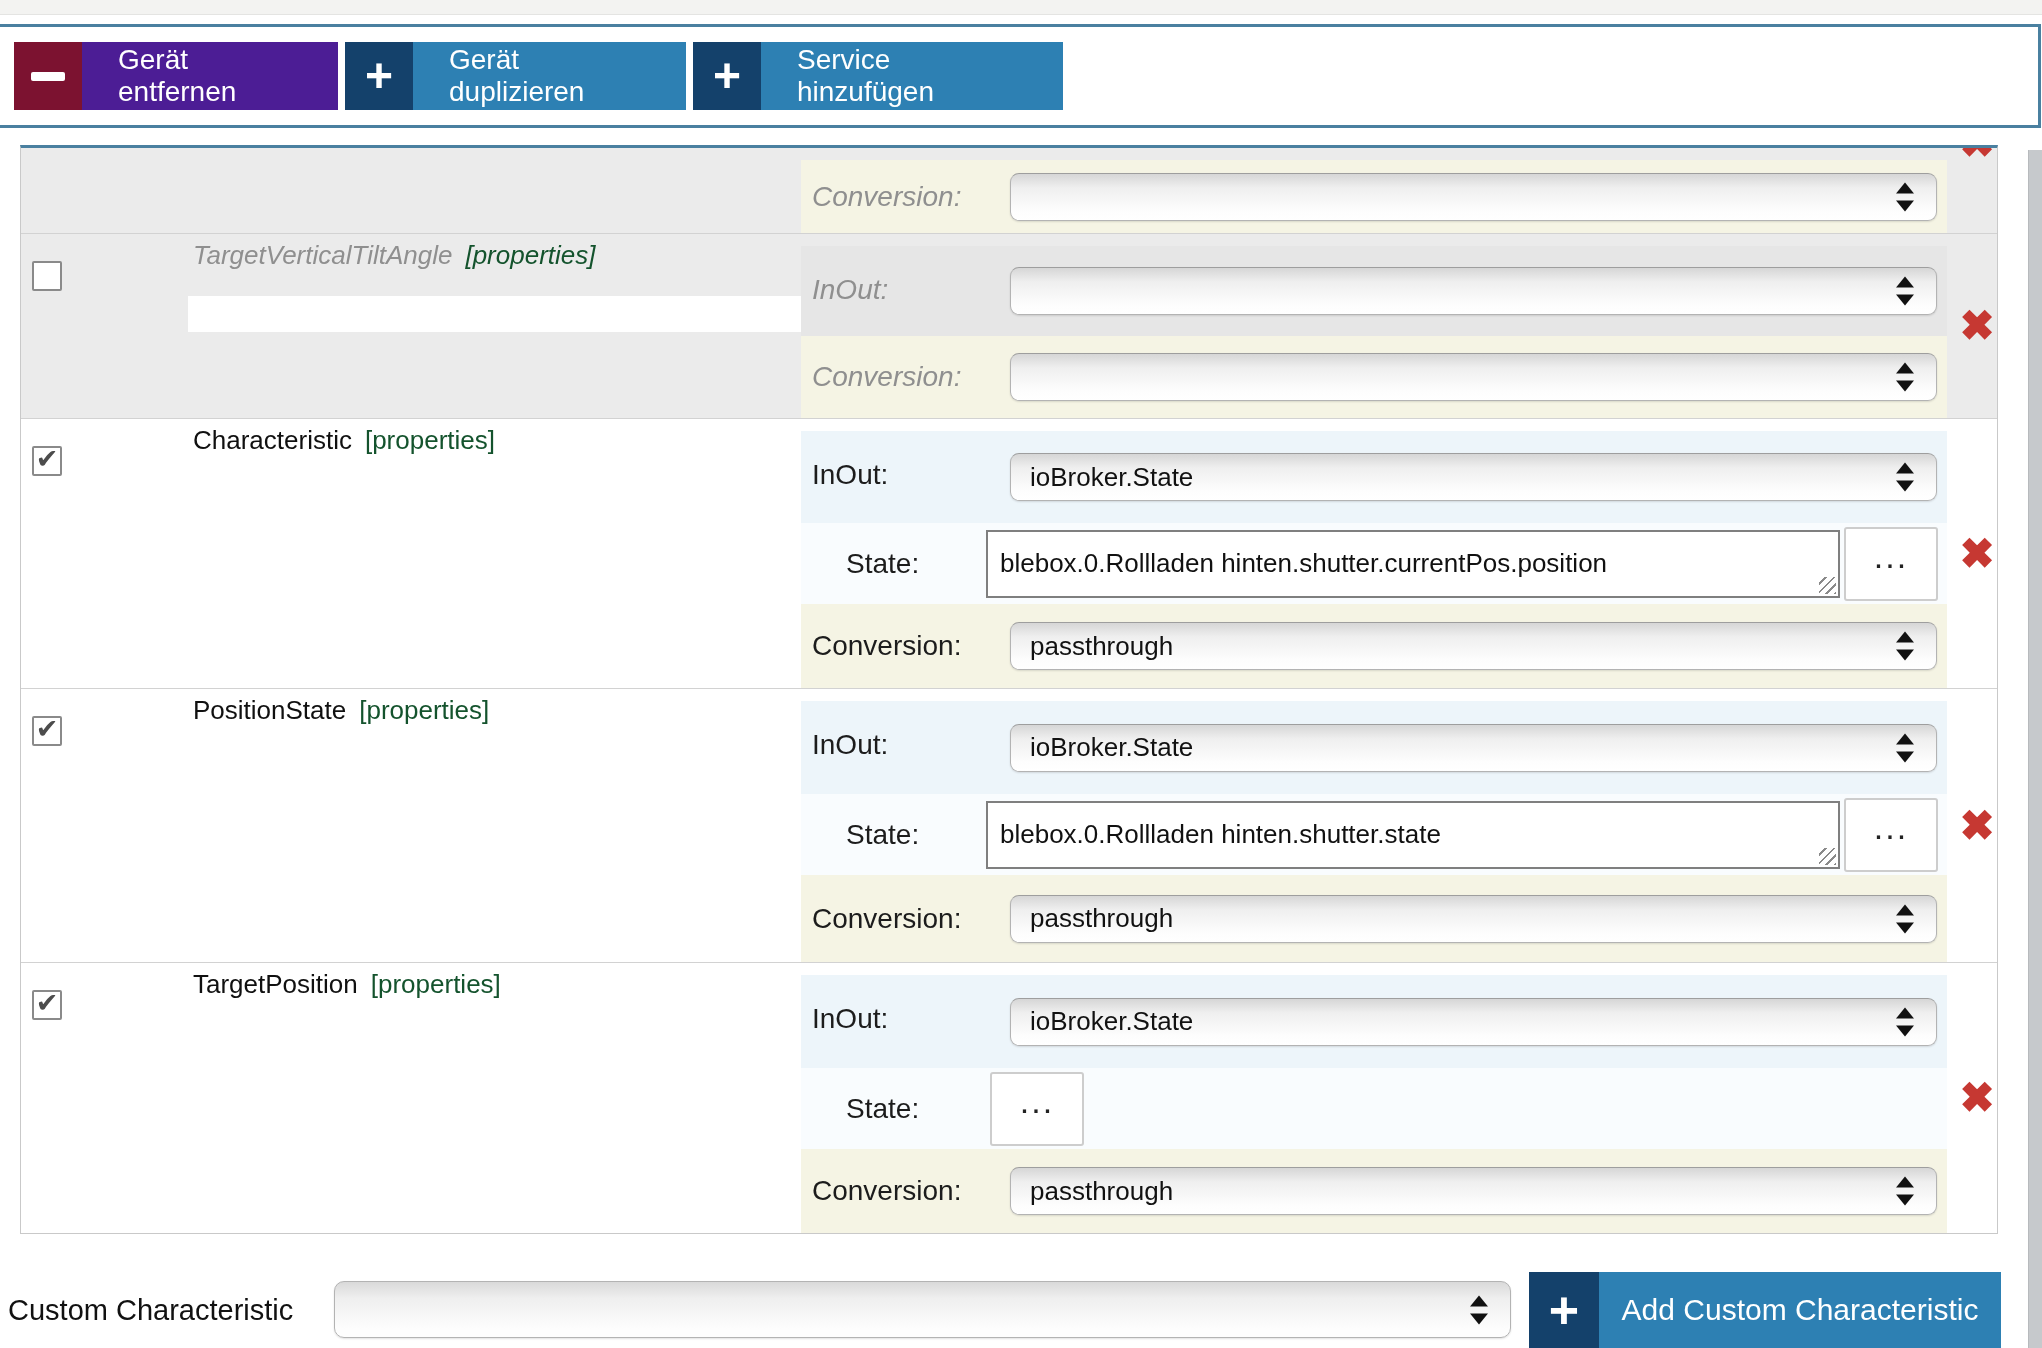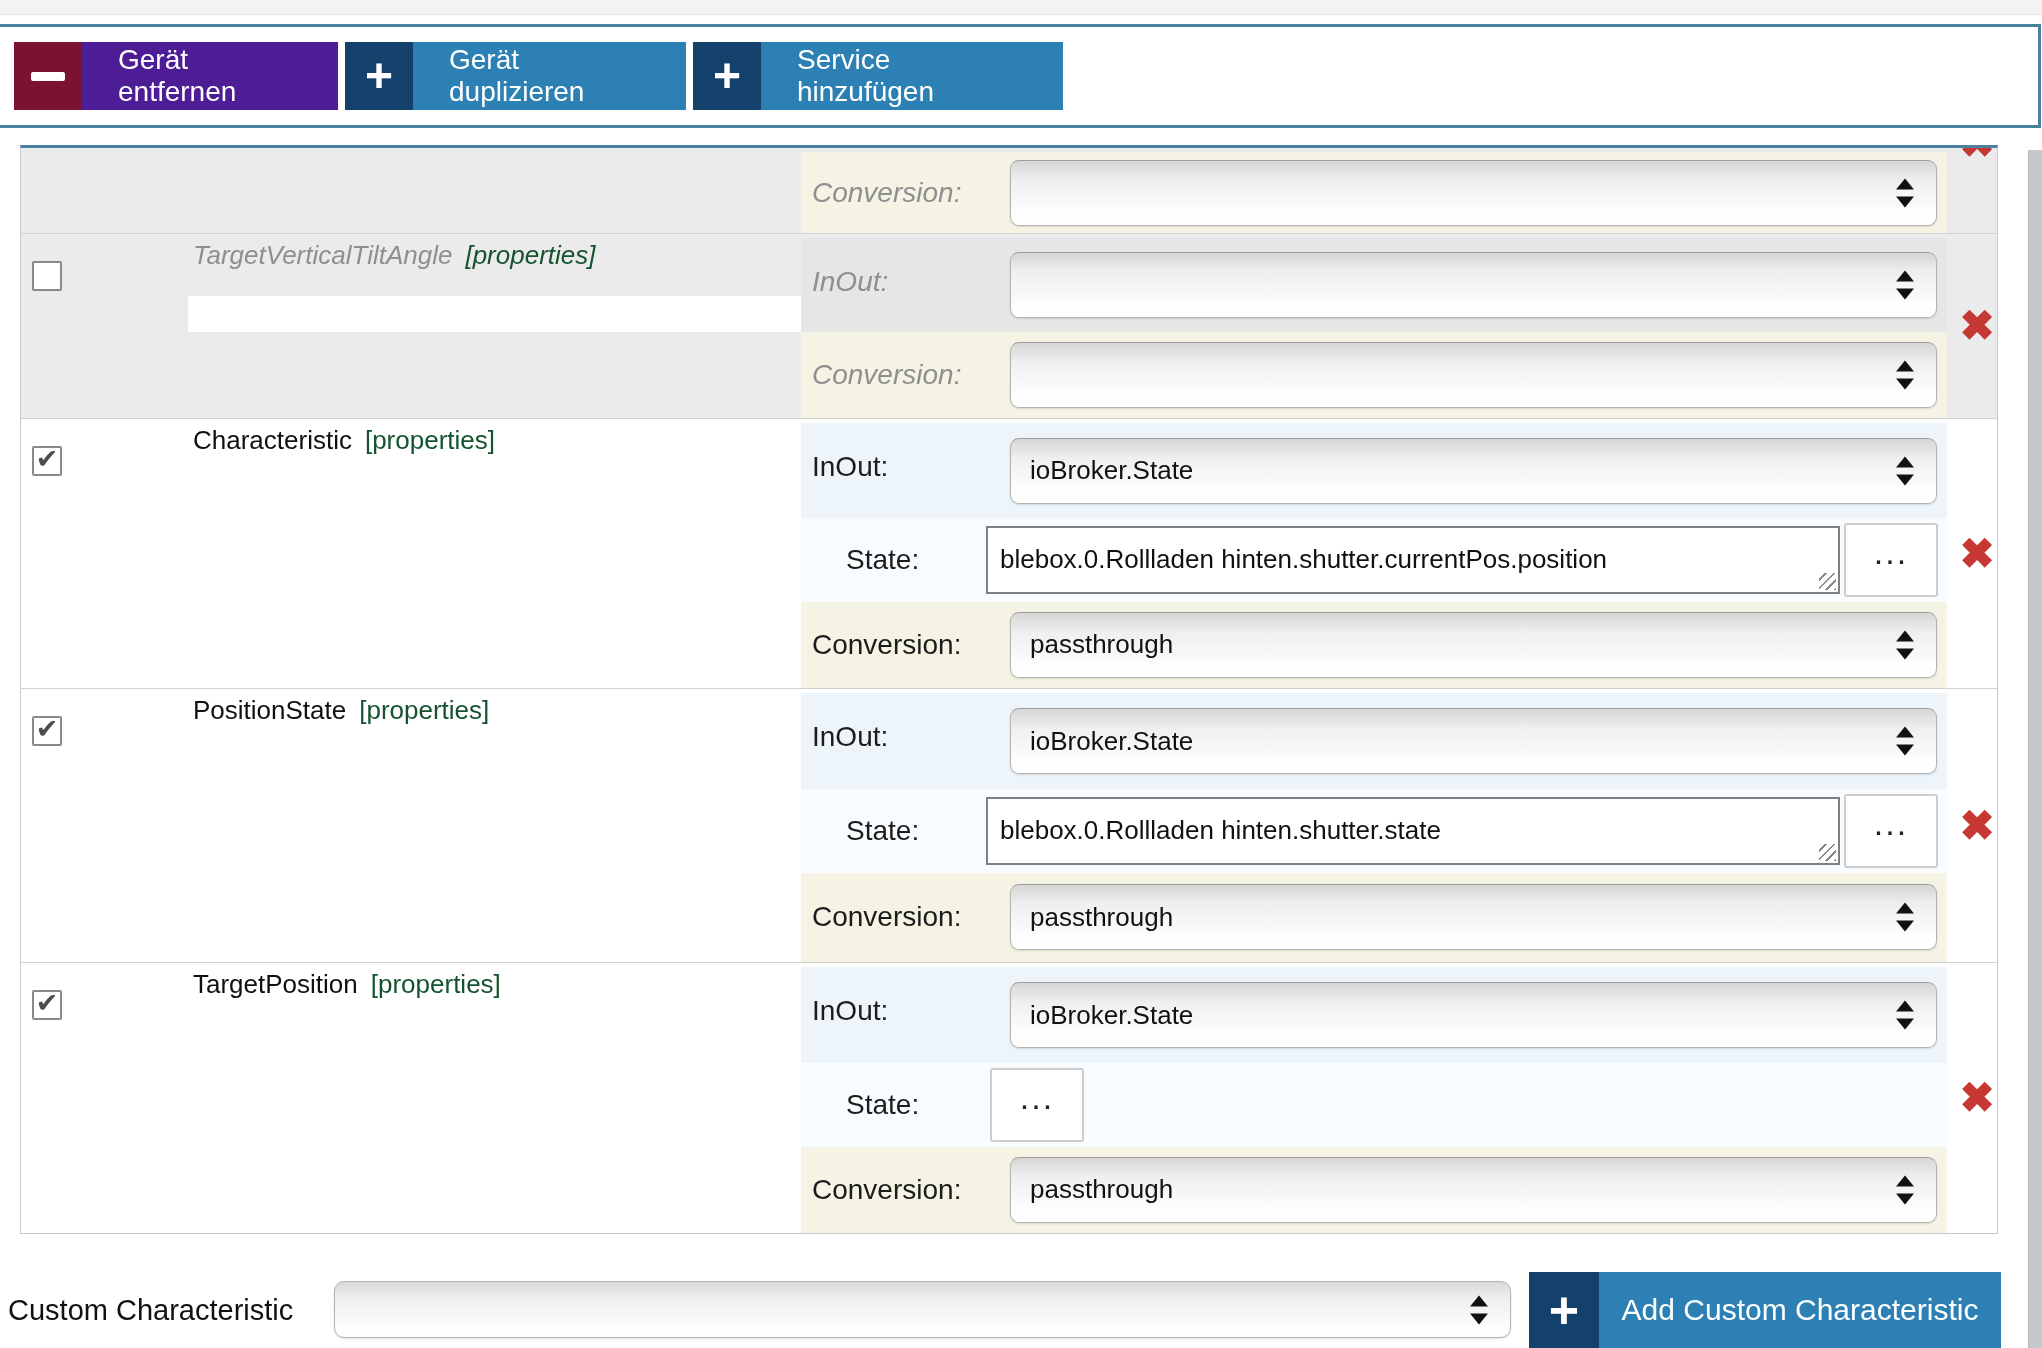--- a/index.html
+++ b/index.html
@@ -37,33 +37,33 @@
     background:#ffffff;
   }
   .crow { position:relative; background:#ffffff; }
   .crow + .crow { border-top:1px solid #d2d2d2; }
   .crow.dis { background:#ebebeb; }
   .r0 { height:85px;  overflow:hidden; }
   .r1 { height:185px; }
   .r2 { height:270px; }
   .r3 { height:274px; }
   .r4 { height:271px; }
-  .stripes { position:absolute; left:780px; top:4px; bottom:0; width:1146px; display:flex; flex-direction:column;justify-content:center; }
+  .stripes { position:absolute; left:780px; top:12px; bottom:0; width:1146px; display:flex; flex-direction:column;justify-content:center; }
   .sub { position:relative; display:flex; align-items:center; }
   .sub.inout { background:#edf5fa; }
   .sub.state { background:#f9fcfe; }
   .sub.conv  { background:#f5f4e4; }
   .dis .sub.inout { background:#e6e6e6; }
   .lcell { width:209px; padding-left:11px; font-size:28px; color:#1c1c1c; flex:none; }
   .lcell.st { width:185px; padding-left:45px; }
   .sub.inout .lcell { align-self:flex-start; padding-top:28px; }
   .dis .lcell { color:#8f8f8f; font-style:italic; }
   
   .sel {
-    position:relative; width:927px; height:66px; flex:none;
+    position:relative; width:927px; height:48px; flex:none;
     border:1px solid #b3b3b3; border-top-color:#9e9e9e; border-radius:9px;
     background:linear-gradient(#d6d6d6, #efefef 30%, #fdfdfd 80%, #ffffff);
     box-shadow:0 1px 2px rgba(0,0,0,0.12);
     display:flex; align-items:center; padding:0 60px 0 19px;
     font-size:26px; color:#111; cursor:pointer;
   }
   .spin { position:absolute; right:22px; top:50%; transform:translateY(-50%); display:flex; flex-direction:column; gap:7px; }
   .spin i { display:block; width:0; height:0; border-left:9px solid transparent; border-right:9px solid transparent; }
   .spin .up { border-bottom:11px solid #111; }
   .spin .dn { border-top:11px solid #111; }

